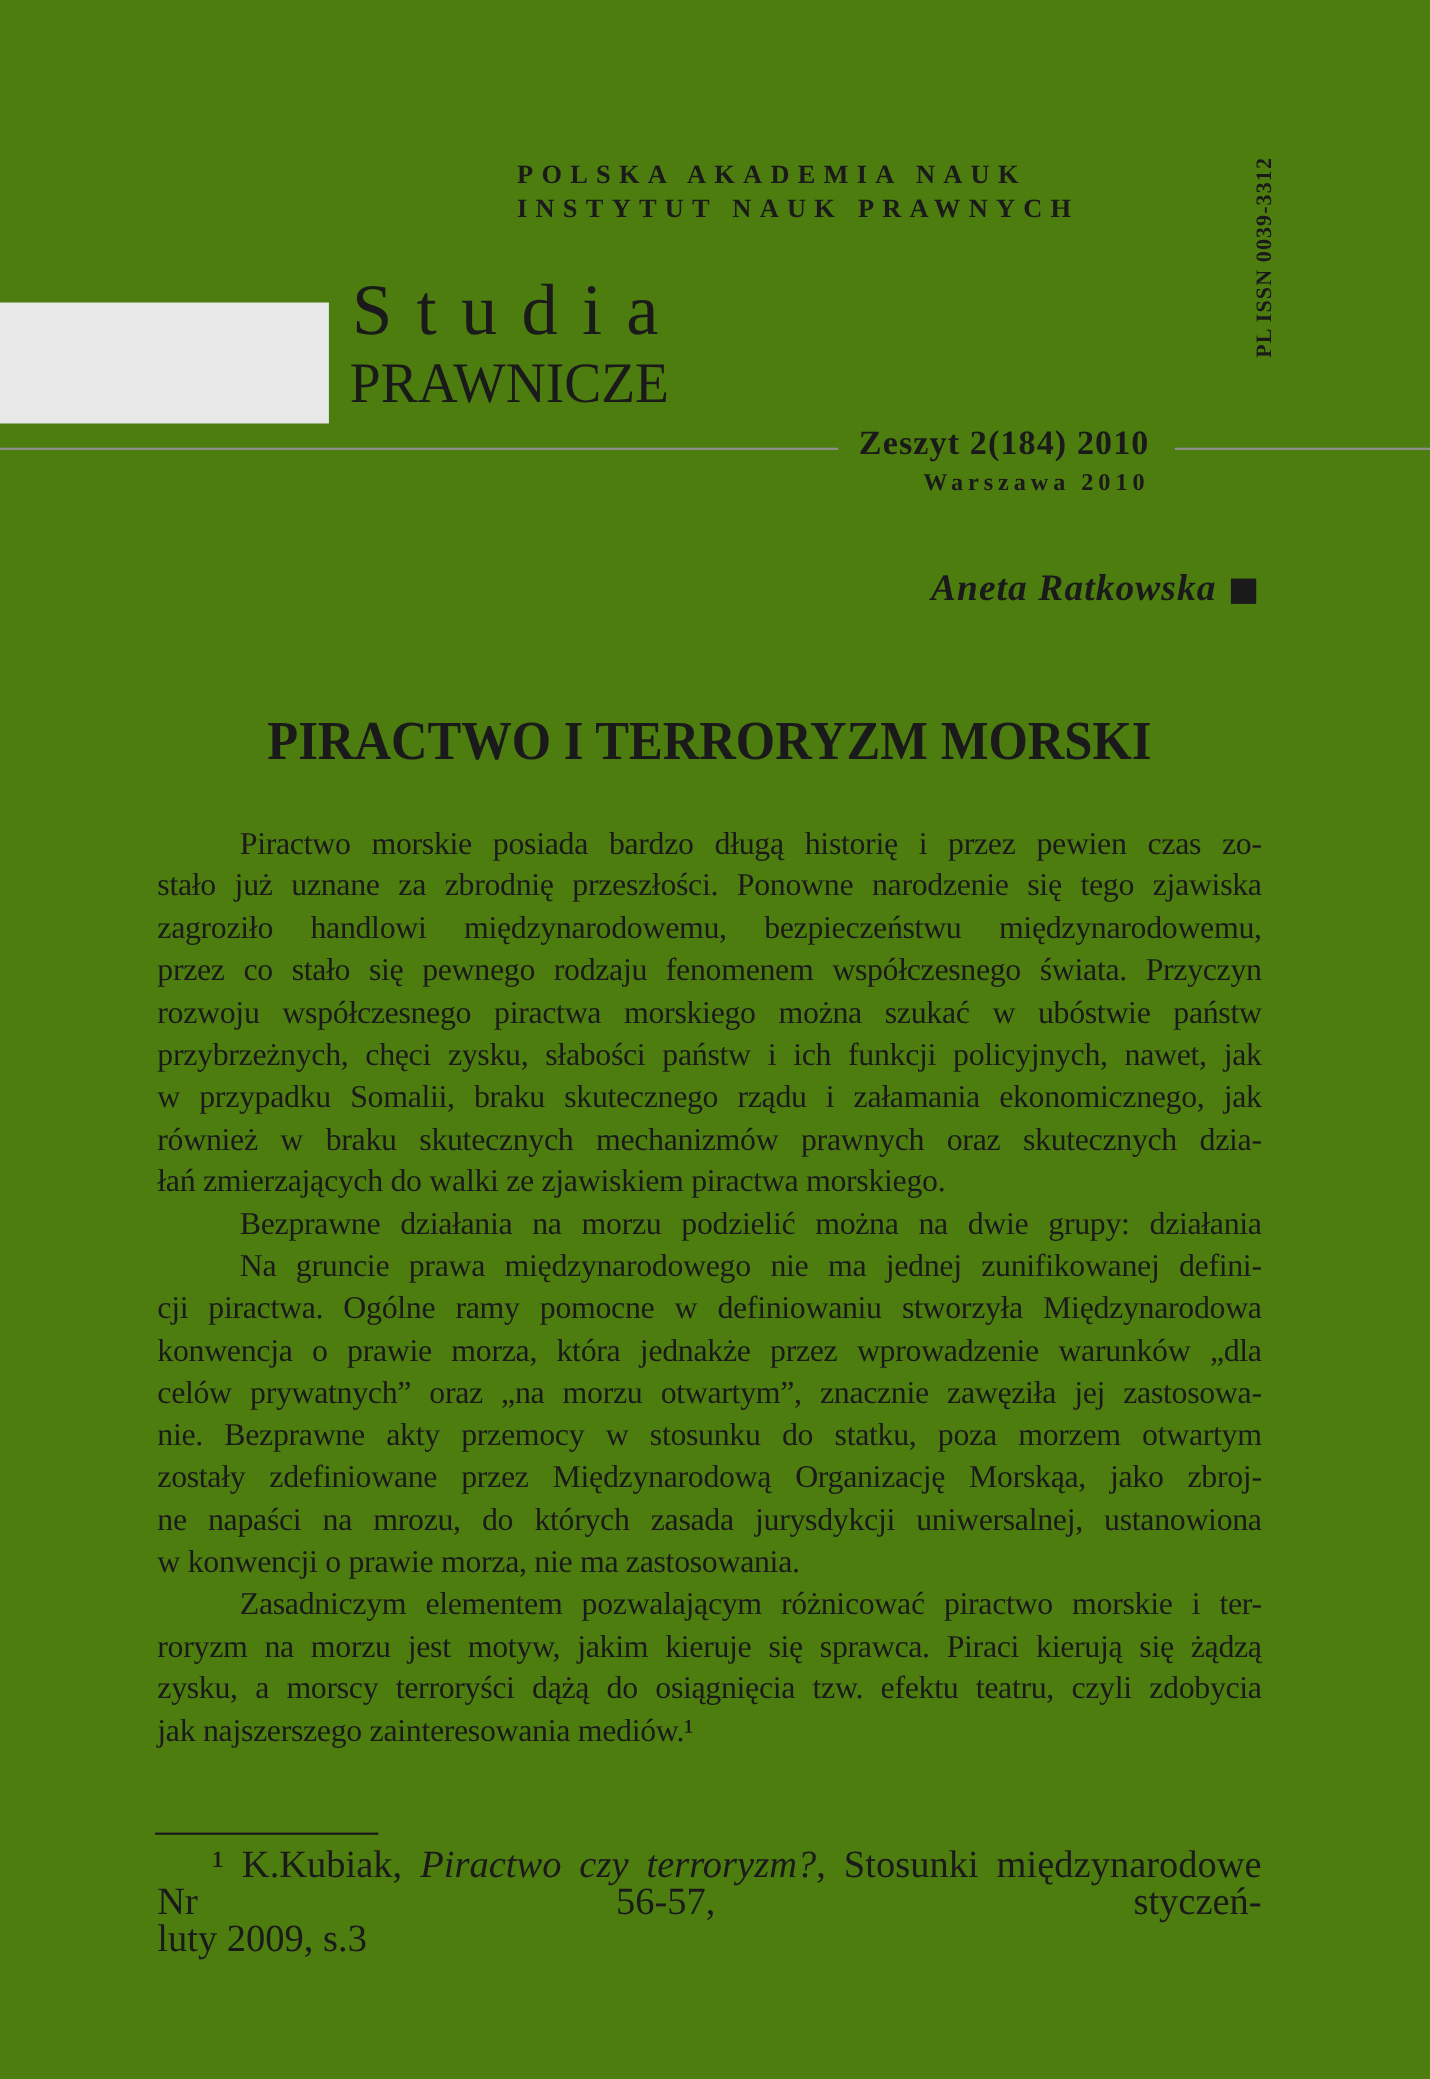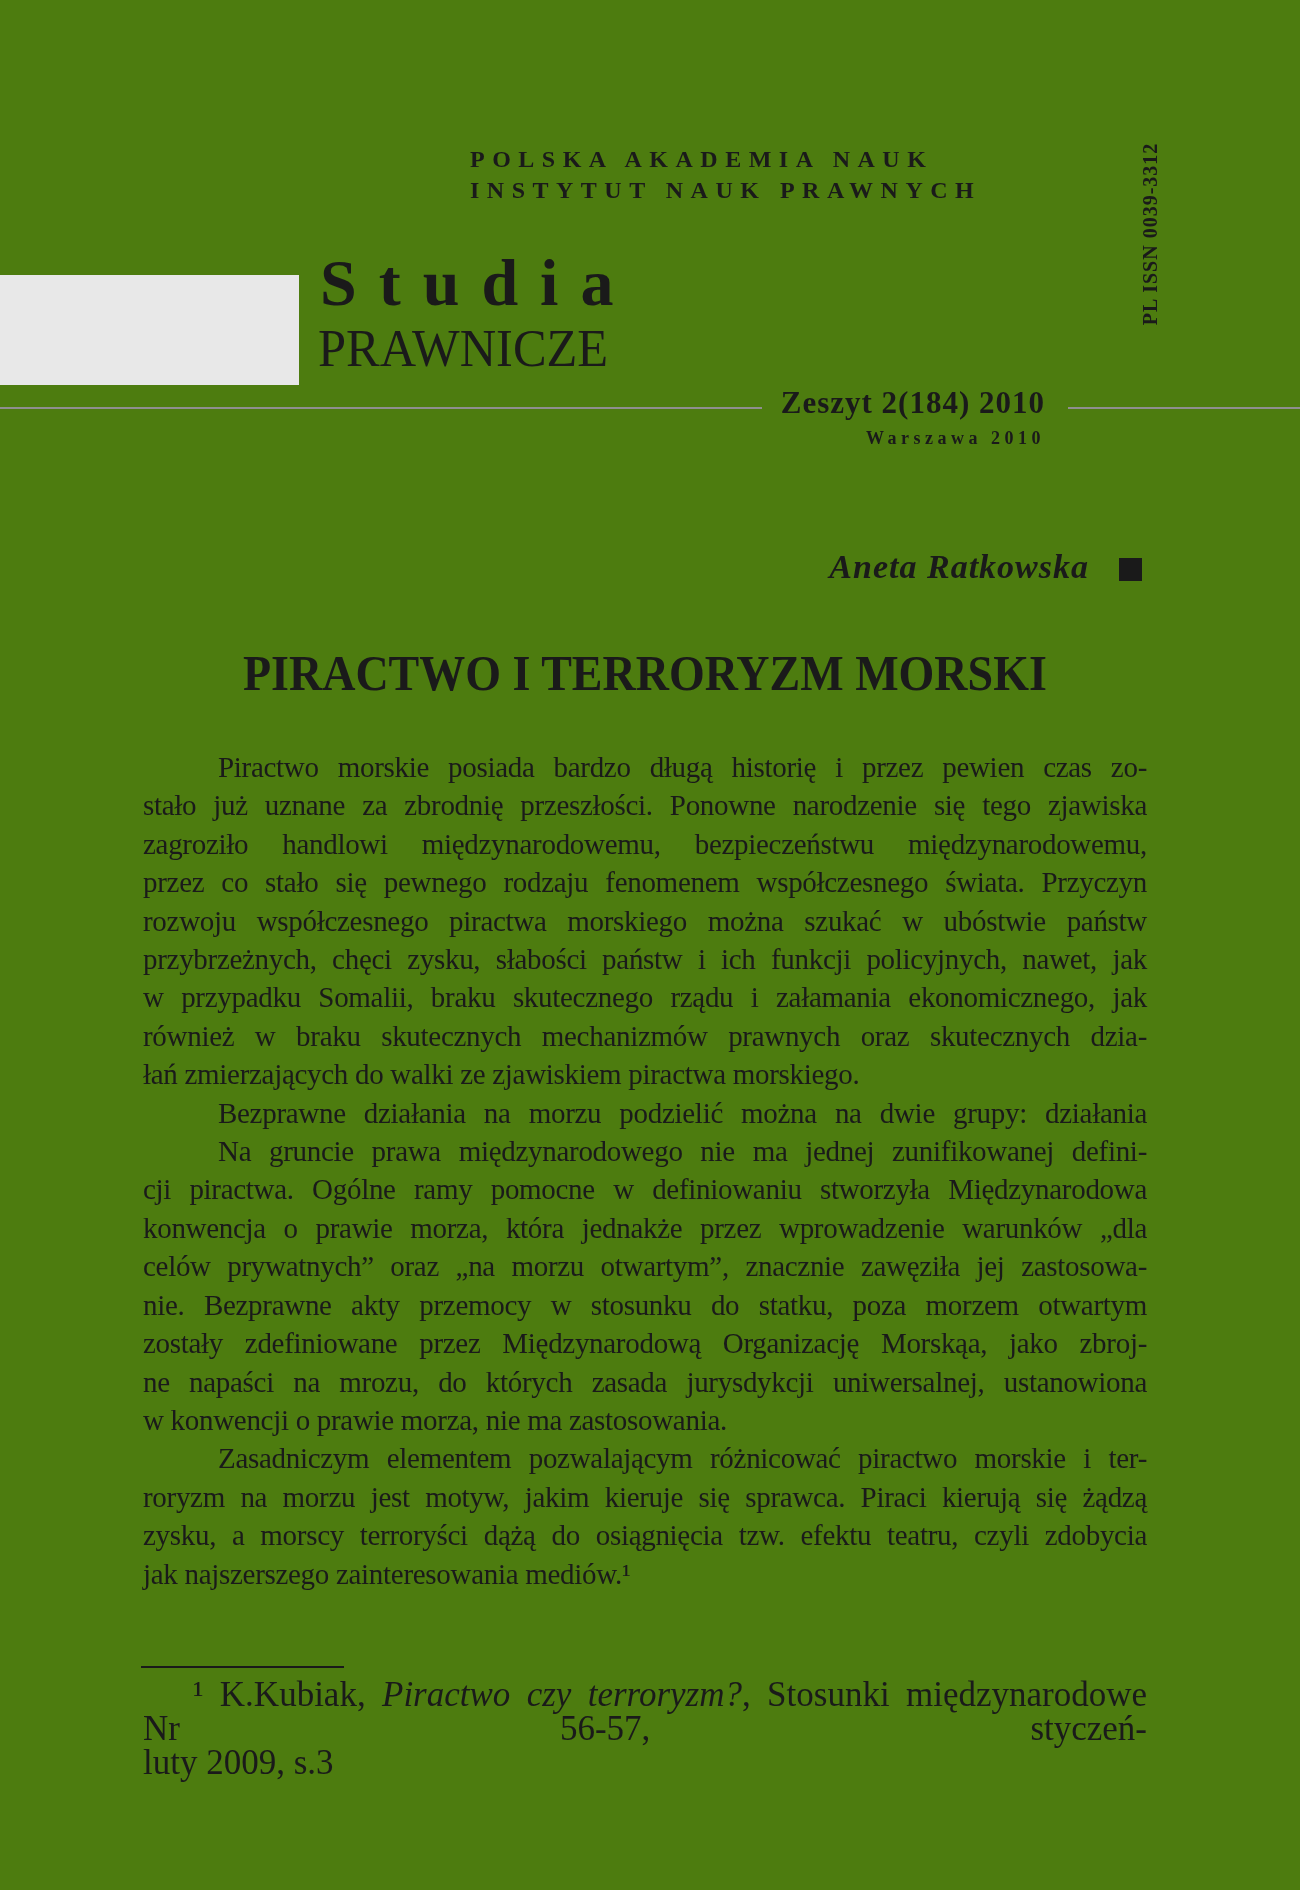--- a/index.html
+++ b/index.html
@@ -11,33 +11,33 @@
   
   .publisher{position:absolute; left:470px; top:144px; font-size:24px; font-weight:700;
     letter-spacing:7.5px; line-height:31px; white-space:nowrap;}
   
   .issn{position:absolute; left:1150px; top:234px; transform:translate(-50%,-50%) rotate(-90deg);
     font-size:20px; font-weight:700; letter-spacing:1px; white-space:nowrap;}
   
   .gray-band{position:absolute; left:0; top:275px; width:299px; height:110px;}
   
   .logo-studia{position:absolute; left:320px; top:248px; font-size:66px; letter-spacing:22px;
-    line-height:70px; white-space:nowrap;font-weight:bold;}
+    line-height:70px; white-space:nowrap;}
   .logo-prawnicze{position:absolute; left:318px; top:321px; font-size:52px; letter-spacing:0px;
     line-height:56px; white-space:nowrap; transform:scaleX(0.97); transform-origin:left;}
   
   .rule{position:absolute; top:407px; height:2px;}
   .rule-left{left:0; width:762px;}
   .rule-right{left:1068px; width:232px;}
   
   .issue-block{position:absolute; top:386px; right:255px; text-align:right; white-space:nowrap;}
   .issue-label{font-size:31px; font-weight:700; letter-spacing:1px; line-height:34px;}
-  .place-year{font-size:18px; font-weight:700; letter-spacing:4.5px; line-height:30px; margin-top:3px;}
+  .place-year{font-size:22px; font-weight:700; letter-spacing:4.5px; line-height:30px; margin-top:3px;}
   
-  .author-line{position:absolute; top:516px; right:158px; display:flex; align-items:center; gap:30px;margin-top:32px;}
+  .author-line{position:absolute; top:516px; right:158px; display:flex; align-items:center; gap:13px;}
   .author-name{font-size:34px; font-weight:700; font-style:italic; letter-spacing:1px; white-space:nowrap;}
   .author-square{width:23px; height:23px; background:#1a1a1a; margin-top:4px;}
   
   .title{position:absolute; left:143px; top:644px; width:1004px; margin:0; text-align:center;
     font-size:50px; font-weight:700; letter-spacing:0px; white-space:nowrap;}
   .title-inner{display:inline-block; transform:scaleX(0.92); transform-origin:center;}
   
   .body{position:absolute; left:143px; top:748px; width:1004px; font-size:29px;
     line-height:38.4px; letter-spacing:-0.3px;}
   .bline{text-align:justify; text-align-last:justify; white-space:normal;}

